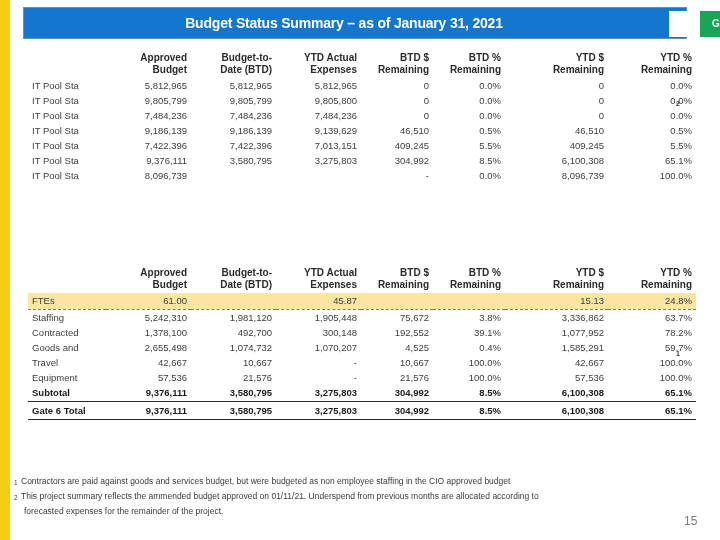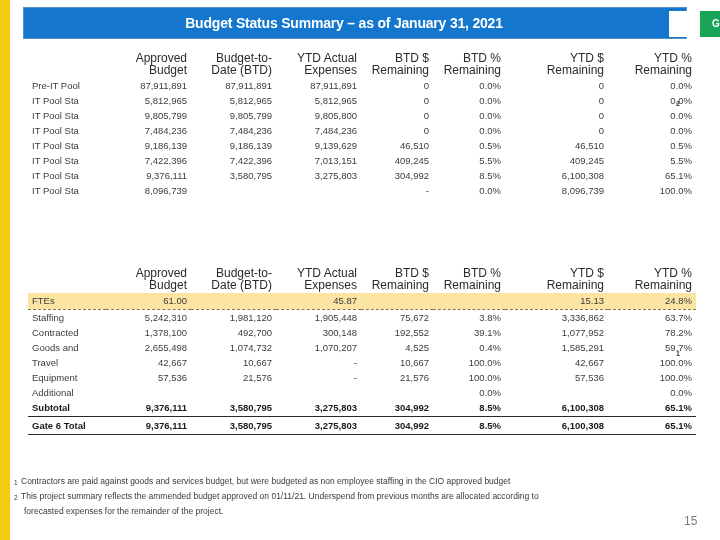--- a/index.html
+++ b/index.html
@@ -81,22 +81,22 @@
     color: #3c3c3c;
     table-layout: fixed;
   }
   .budget-table td, .budget-table th {
     padding: 0 4px;
     white-space: nowrap;
     overflow: hidden;
     font-weight: normal;
   }
   .budget-table th {
-    font-weight: normal;
-    font-size: 12px;
+    font-weight: bold;
+    font-size: 10px;
     color: #2b2b2b;
     vertical-align: bottom;
     text-align: right;
     line-height: 12px;
     padding-bottom: 2px;
   }
   .budget-table th.lbl { text-align: left; }
   .num { text-align: right; }
   .lbl { text-align: left; }
 
@@ -222,30 +222,20 @@
         <span>YTD $</span><br>
         <span>Remaining</span>
       </th>
       <th>
         <span>YTD %</span><br>
         <span>Remaining</span>
       </th>
     </tr>
   </thead>
   <tbody id="t1body">
-      <tr class="row-normal">
-        <td class="lbl">Pre-IT Pool</td>
-        <td class="num">87,911,891</td>
-        <td class="num">87,911,891</td>
-        <td class="num">87,911,891</td>
-        <td class="num">0</td>
-        <td class="num">0.0%</td>
-        <td class="num">0</td>
-        <td class="num">0.0%</td>
-      </tr>
       <tr class="row-normal">
         <td class="lbl">IT Pool Sta</td>
         <td class="num">5,812,965</td>
         <td class="num">5,812,965</td>
         <td class="num">5,812,965</td>
         <td class="num">0</td>
         <td class="num">0.0%</td>
         <td class="num">0</td>
         <td class="num">0.0%</td>
       </tr>
@@ -412,30 +402,20 @@
       <tr class="row-normal">
         <td class="lbl">Equipment</td>
         <td class="num">57,536</td>
         <td class="num">21,576</td>
         <td class="num">-</td>
         <td class="num">21,576</td>
         <td class="num">100.0%</td>
         <td class="num">57,536</td>
         <td class="num">100.0%</td>
       </tr>
-      <tr class="row-normal">
-        <td class="lbl">Additional</td>
-        <td class="num"></td>
-        <td class="num"></td>
-        <td class="num"></td>
-        <td class="num"></td>
-        <td class="num">0.0%</td>
-        <td class="num"></td>
-        <td class="num">0.0%</td>
-      </tr>
       <tr class="row-subtotal">
         <td class="lbl">Subtotal</td>
         <td class="num">9,376,111</td>
         <td class="num">3,580,795</td>
         <td class="num">3,275,803</td>
         <td class="num">304,992</td>
         <td class="num">8.5%</td>
         <td class="num">6,100,308</td>
         <td class="num">65.1%</td>
       </tr>

